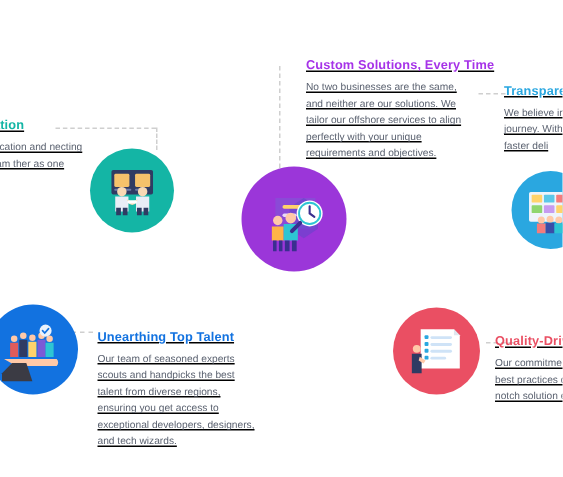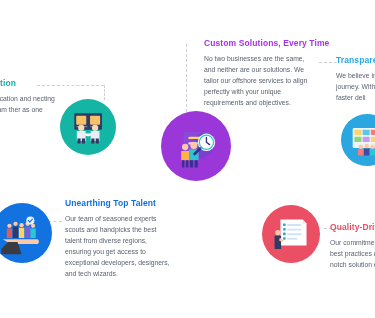--- a/index.html
+++ b/index.html
@@ -36,42 +36,42 @@
     border-left:1px dashed #cfcfcf;
   }
   .conn-collab-h { left:37px;  top:85px;  width:67px; }
   .conn-collab-v { left:104px; top:85px;  height:15px; }
   .conn-custom-v { left:186px; top:44px;  height:73px; }
   .conn-transp-h { left:319px; top:62px;  width:18px; }
   .conn-talent-h { left:42px;  top:221px; width:20px; }
   .conn-quality-h{ left:324px; top:228px; width:18px; }
 
   
-  .block { position:absolute; }
+  .block { position:absolute;text-decoration:underline; }
   .heading {
     font-size:8.5px;
     font-weight:bold;
     letter-spacing:.1px;
     white-space:nowrap;
     line-height:1.1;
   }
   .body {
     font-size:6.8px;
     line-height:1.62;
     color:#5b6270;
     margin-top:5px;
   }
 
   .b-collab      { left:-40px; top:79px;  width:98px;  }
   .b-collab .heading { color:#14b5a5; }
   .b-custom      { left:204px; top:39px;  width:112px; }
   .b-custom .heading { color:#a633e8; }
   .b-transparent { left:336px; top:56px;  width:96px;  }
   .b-transparent .heading { color:#2aa7e0; }
-  .b-talent      { left:65px;  top:199px; width:108px; }
+  .b-talent      { left:65px;  top:220px; width:108px; }
   .b-talent .heading { color:#1272e0; }
   .b-quality     { left:330px; top:223px; width:100px; }
   .b-quality .heading { color:#ea4f63; }
 </style>
 </head>
 <body>
 
 <div class="stage">
 
   <div class="dash-h conn-collab-h"></div>

